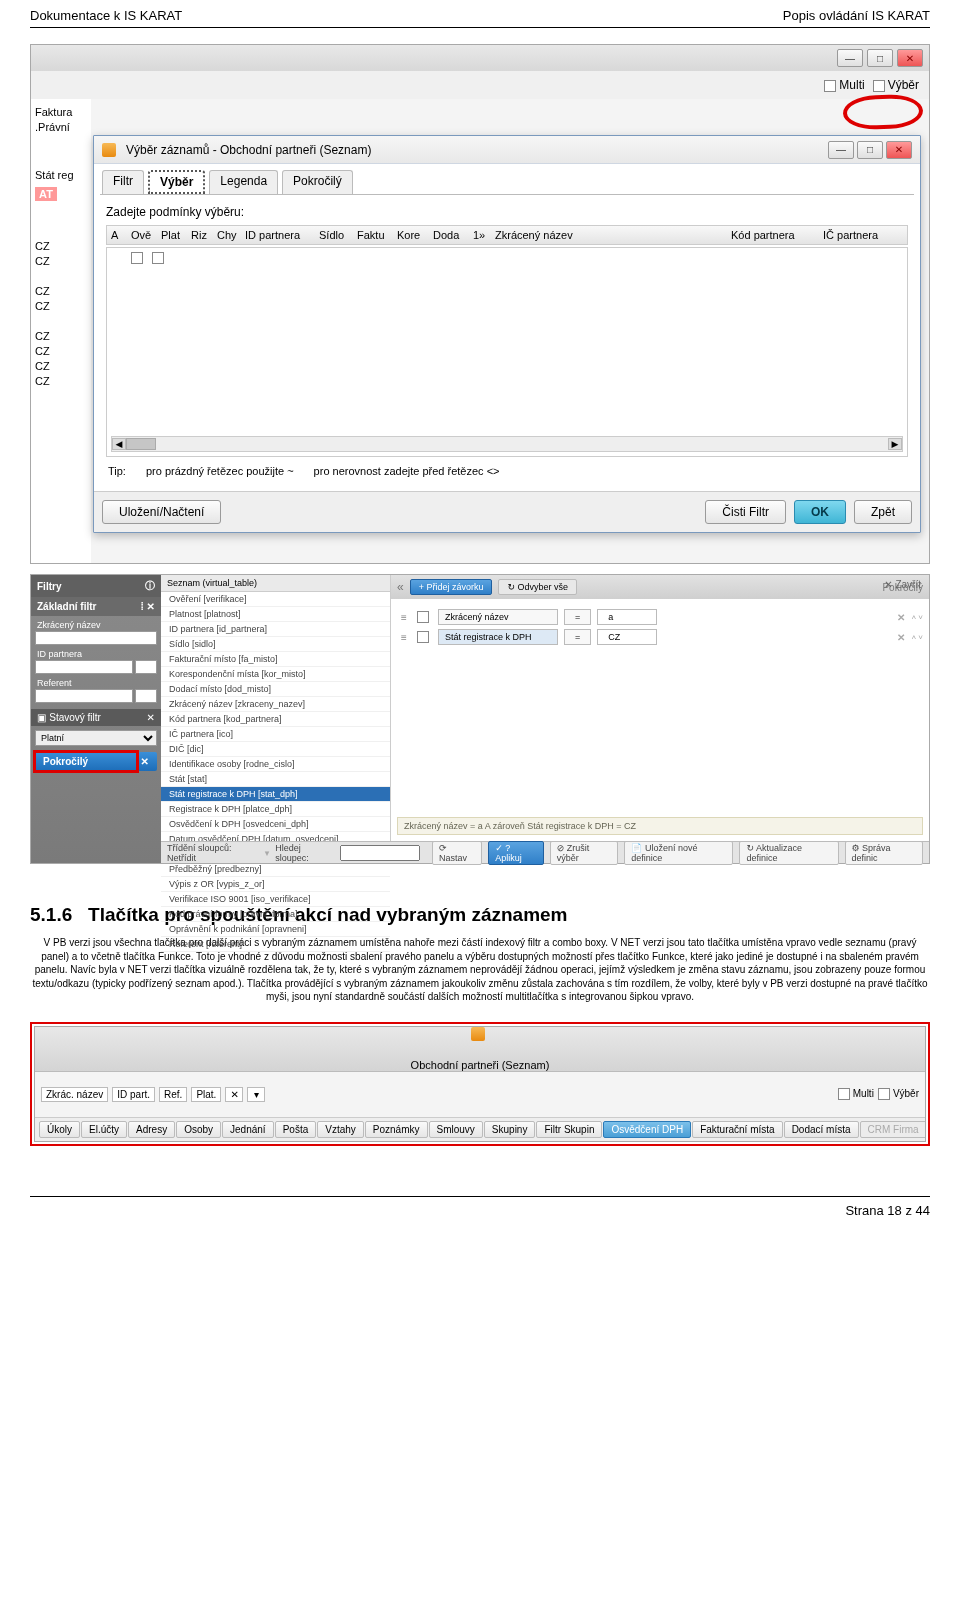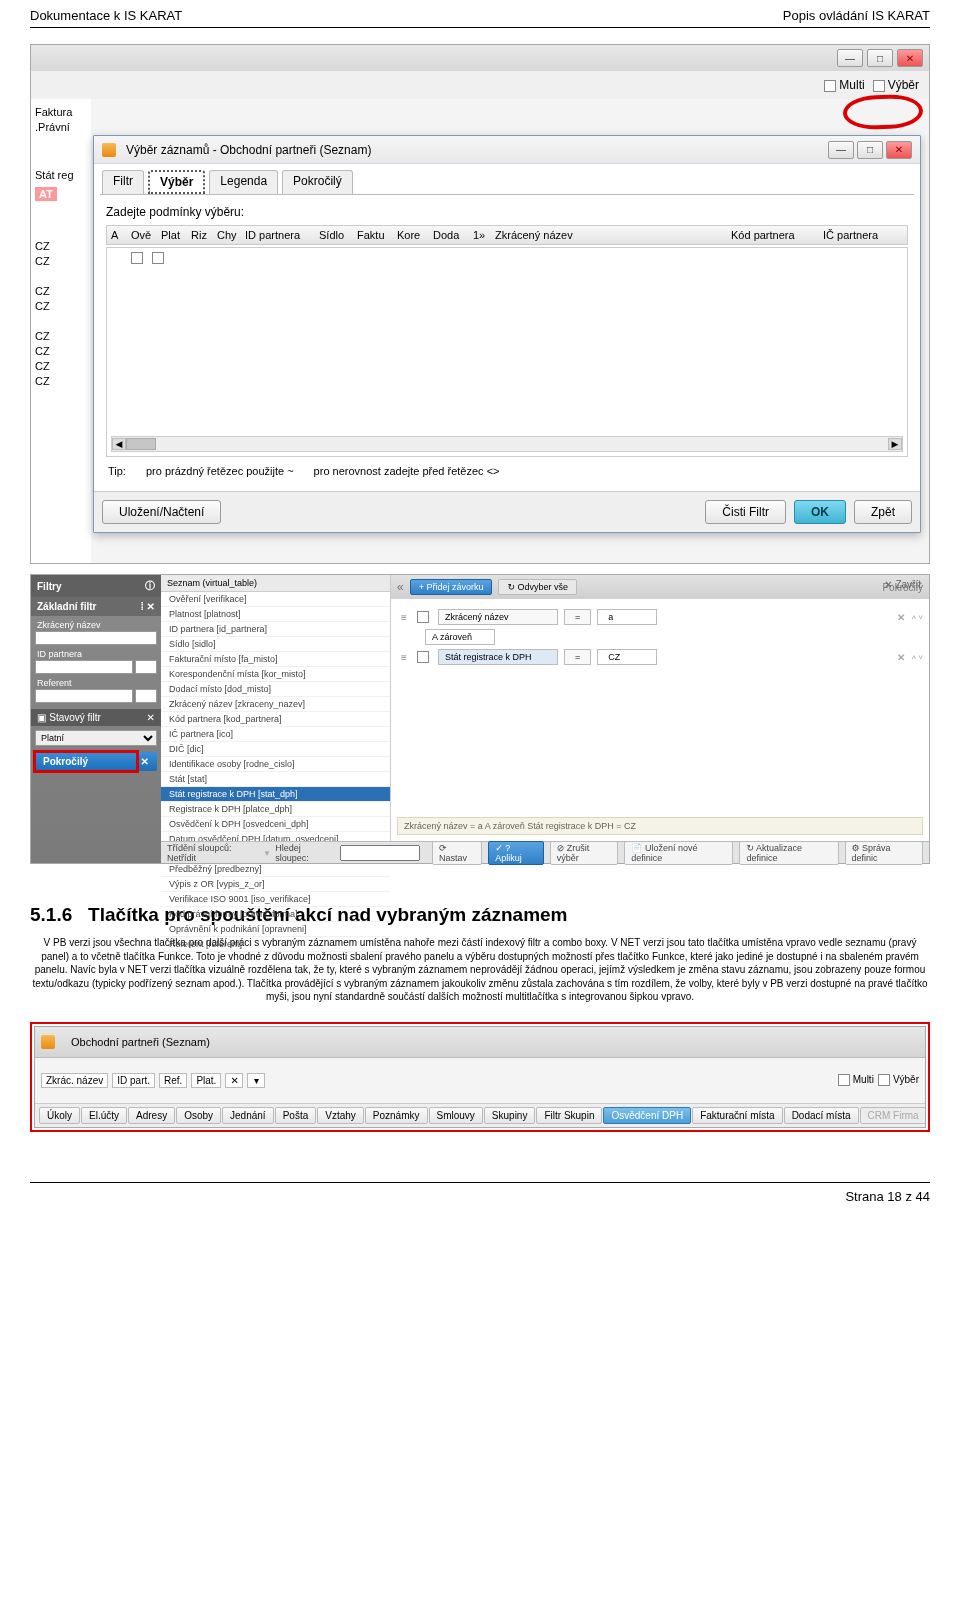--- a/index.html
+++ b/index.html
@@ -182,22 +182,22 @@
   .body-text{
     font-size:10px; line-height:1.35;text-align:center;
   }
 
   
   .shot3{
     margin-top:18px; border:2px solid #d00; padding:2px;
   }
   .s3-inner{border:1px solid #aaa;}
   .s3-title{
-    display:flex;align-items:center;gap:12px;padding:8px 6px;
-    background:linear-gradient(#e8e8e8,#d4d4d4);font-size:11px;border-bottom:1px solid #bbb;
+    display:flex;align-items:center;gap:18px;padding:0 6px;
+    background:linear-gradient(#e8e8e8,#d4d4d4);font-size:11px;border-bottom:1px solid #bbb;flex-direction:column;
   }
   .s3-row2{
     display:flex;align-items:center;gap:4px;padding:15px 6px;font-size:10px;
     background:#f4f4f4;border-bottom:1px solid #ccc;
   }
   .s3-row2 .f{border:1px solid #bbb;background:#fff;padding:1px 4px;}
   .s3-row2 .sp{flex:1;}
   .s3-tabs{
     display:flex;gap:1px;padding:3px 4px;background:#eee;font-size:10px;flex-wrap:nowrap;overflow:hidden;
   }
@@ -395,23 +395,20 @@
         <div class="frow">
           <span class="hamb">≡</span>
           <span class="chk"></span>
           <span class="fld">Zkrácený název</span>
           <span class="op">=</span>
           <span class="val">a</span>
           <span style="flex:1"></span>
           <span class="del">✕</span>
           <span class="arrow-ud">˄ ˅</span>
         </div>
-        <div class="frow" style="margin-left:28px">
-          <span class="fld" style="min-width:70px;background:#fff">A zároveň</span>
-        </div>
         <div class="frow">
           <span class="hamb">≡</span>
           <span class="chk"></span>
           <span class="fld" style="background:#dde9f5">Stát registrace k DPH</span>
           <span class="op">=</span>
           <span class="val">CZ</span>
           <span style="flex:1"></span>
           <span class="del">✕</span>
           <span class="arrow-ud">˄ ˅</span>
         </div>

